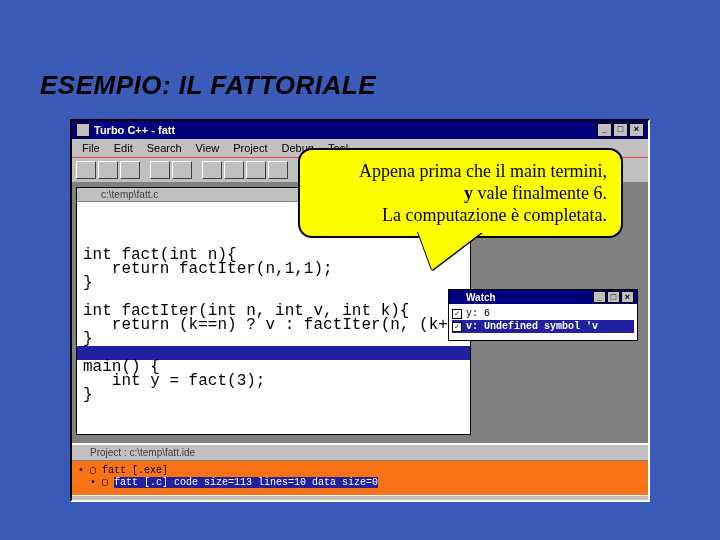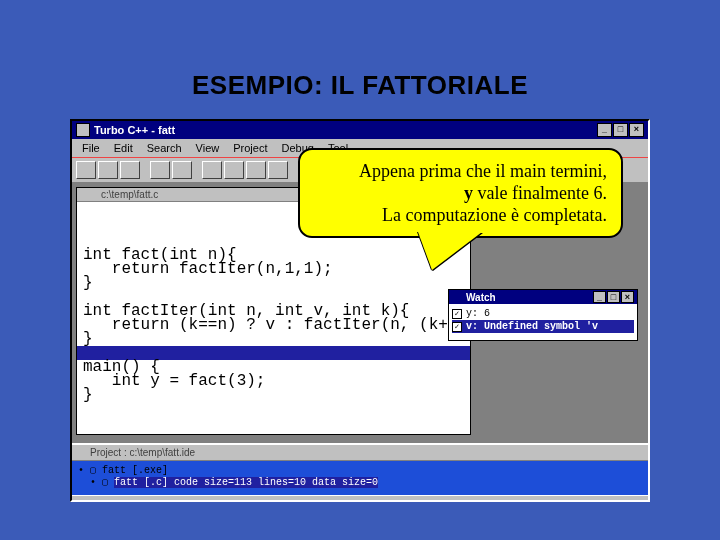--- a/index.html
+++ b/index.html
@@ -9,27 +9,27 @@
     font-family: Arial, Helvetica, sans-serif;
     position: relative;
     overflow: hidden;
   }
   .slide {
     position: absolute;
     inset: 0;
     padding: 20px 40px;
   }
   .slide-title {
-    text-align: center;
     font-size: 26px;
     font-weight: bold;
     color: #000;
     margin-top: 50px;
     margin-bottom: 18px;
     letter-spacing: 0.5px;
+    font-style: italic;
   }
   .ide-frame {
     position: relative;
     width: 580px;
     margin: 0 auto;
     background: #bfbfbf;
     border: 2px solid #000;
     border-right-color: #fff;
     border-bottom-color: #fff;
   }
@@ -175,21 +175,21 @@
   }
   .proj-title {
     background: #c0c0c0;
     color: #404040;
     font-size: 10px;
     padding: 2px 4px;
     display: flex; align-items: flex-end; gap: 3px;
     border-bottom: 1px solid #808080;
   }
   .proj-body {
-    background: #1d4ed8;
+    background: #f97316;
     font-family: 'Courier New', monospace;
     font-size: 10px;
     padding: 3px 6px;
     min-height: 34px;
   }
   .proj-body .sel { background: #2020a0; color: #fff; display: inline; }
   .statusbar {
     background: #c0c0c0;
     font-size: 10px;
     padding: 2px 6px;

